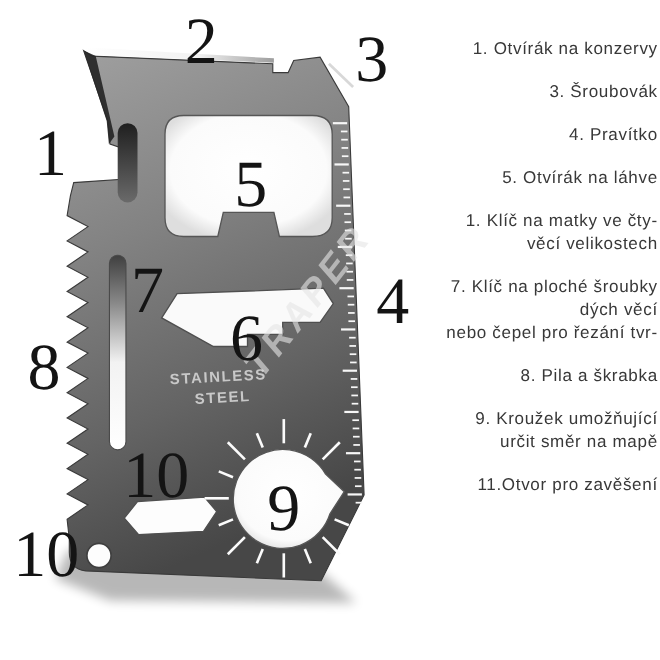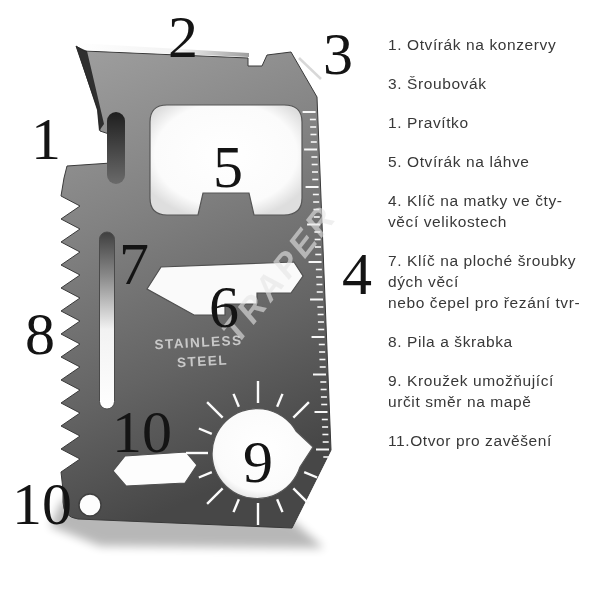--- a/index.html
+++ b/index.html
@@ -10,21 +10,21 @@
   .tool-svg{position:absolute;left:0;top:0;}
   .num{
     position:absolute;transform:translateX(-50%);
     font-family:"Liberation Serif","DejaVu Serif",serif;
     font-size:60px;line-height:1;color:#141414;white-space:nowrap;
   }
   .legend{
     position:absolute;left:388px;top:34px;width:210px;color:#383838;
     font-size:15.5px;letter-spacing:0.6px;
   }
-  .legend-item{margin-bottom:18px;}
+  .legend-item{margin-bottom:18px;text-align:right;}
   .legend-line{line-height:21px;white-space:nowrap;}
 </style>
 </head>
 <body>
 
 <div class="stage">
 
   <svg class="tool-svg" width="380" height="600" viewBox="0 0 380 600">
     <defs>
       <linearGradient id="g-card" x1="0" y1="0" x2="0.25" y2="1">
@@ -177,27 +177,27 @@
   <span class="num" style="left:42px;top:474px">10</span>
 
   <div class="legend">
     <div class="legend-item">
       <div class="legend-line">1. Otvírák na konzervy</div>
     </div>
     <div class="legend-item">
       <div class="legend-line">3. Šroubovák</div>
     </div>
     <div class="legend-item">
-      <div class="legend-line">1. Pravítko</div>
+      <div class="legend-line">4. Pravítko</div>
     </div>
     <div class="legend-item">
       <div class="legend-line">5. Otvírák na láhve</div>
     </div>
     <div class="legend-item">
-      <div class="legend-line">4. Klíč na matky ve čty-</div>
+      <div class="legend-line">1. Klíč na matky ve čty-</div>
       <div class="legend-line">věcí velikostech</div>
     </div>
     <div class="legend-item">
       <div class="legend-line">7. Klíč na ploché šroubky</div>
       <div class="legend-line">dých věcí</div>
       <div class="legend-line">nebo čepel pro řezání tvr-</div>
     </div>
     <div class="legend-item">
       <div class="legend-line">8. Pila a škrabka</div>
     </div>

